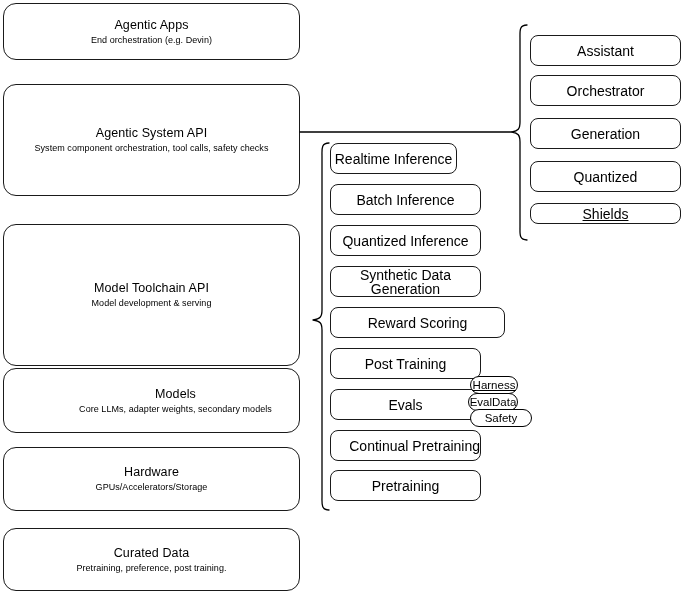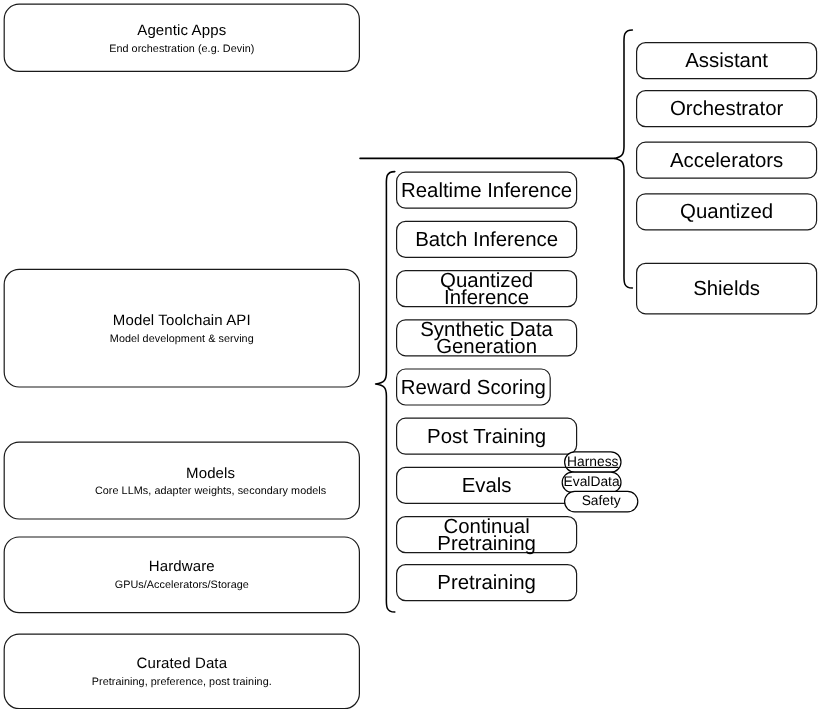--- a/index.html
+++ b/index.html
@@ -46,21 +46,21 @@
     font-size: 9px;
     line-height: 13px;
     margin-top: 1px;
     letter-spacing: .05px;
   }
 
   
   .chip {
     border-radius: 8px;
     border-width: 1.3px;
-    font-size: 17px;
+    font-size: 14px;
     line-height: 14px;
   }
 
   
   .pill {
     position: absolute;
     box-sizing: border-box;
     background: #ffffff;
     border: 1.4px solid #000000;
     border-radius: 999px;
@@ -93,22 +93,26 @@
 </head>
 <body>
 
 <div id="canvas">
 
   <div class="node layer" style="left:3px; top:3px; width:297px; height:57px;">
     <div class="title">Agentic Apps</div>
     <div class="subtitle">End orchestration (e.g. Devin)</div>
   </div>
 
-
-  <div class="node layer" style="left:3px; top:224px; width:297px; height:99px;">
+  <div class="node layer" style="left:3px; top:84px; width:297px; height:112px;">
+    <div class="title">Agentic System API</div>
+    <div class="subtitle">System component orchestration, tool calls, safety checks</div>
+  </div>
+
+  <div class="node layer" style="left:3px; top:224px; width:297px; height:142px;">
     <div class="title">Model Toolchain API</div>
     <div class="subtitle">Model development &amp; serving</div>
   </div>
 
   <div class="node layer" style="left:3px; top:368px; width:297px; height:65px;padding-left:48px;">
     <div class="title">Models</div>
     <div class="subtitle">Core LLMs, adapter weights, secondary models</div>
   </div>
 
   <div class="node layer" style="left:3px; top:447px; width:297px; height:64px;">
@@ -135,42 +139,42 @@
 
     <path d="M 329 143
              C 321 143, 322 149, 322 156
              L 322 310
              C 322 317, 320 319, 313 320
              C 320 321, 322 323, 322 330
              L 322 497
              C 322 504, 321 510, 329 510"></path>
   </svg>
 
-  <div class="node chip" style="left:330px; top:143px; width:151px; height:31px;">
+  <div class="node chip" style="left:330px; top:143px; width:127px; height:31px;">
     <span>Realtime Inference</span>
   </div>
   <div class="node chip" style="left:330px; top:225px; width:151px; height:31px;">
     <span>Quantized Inference</span>
   </div>
   <div class="node chip" style="left:330px; top:184px; width:151px; height:31px;">
     <span>Batch Inference</span>
   </div>
   <div class="node chip" style="left:330px; top:266px; width:151px; height:31px;">
     <span>Synthetic Data Generation</span>
   </div>
-  <div class="node chip" style="left:330px; top:307px; width:129px; height:31px;">
+  <div class="node chip" style="left:330px; top:307px; width:175px; height:31px;">
     <span>Reward Scoring</span>
   </div>
   <div class="node chip" style="left:330px; top:348px; width:151px; height:31px;text-align:right;">
     <span>Post Training</span>
   </div>
   <div class="node chip" style="left:330px; top:389px; width:151px; height:31px;">
     <span>Evals</span>
   </div>
-  <div class="node chip" style="left:330px; top:430px; width:151px; height:31px;">
+  <div class="node chip" style="left:330px; top:430px; width:151px; height:31px;align-items:flex-end;">
     <span>Continual Pretraining</span>
   </div>
   <div class="node chip" style="left:330px; top:470px; width:151px; height:31px;">
     <span>Pretraining</span>
   </div>
 
   <div class="pill" style="left:470px; top:376px; width:48px; height:18px;text-decoration:underline;">
     <span>Harness</span>
   </div>
   <div class="pill" style="left:468px; top:393px; width:50px; height:18px;">
@@ -180,22 +184,22 @@
     <span>Safety</span>
   </div>
 
   <div class="node chip" style="left:530px; top:35px; width:151px; height:31px;">
     <span>Assistant</span>
   </div>
   <div class="node chip" style="left:530px; top:75px; width:151px; height:31px;">
     <span>Orchestrator</span>
   </div>
   <div class="node chip" style="left:530px; top:118px; width:151px; height:31px;">
-    <span>Accelerators</span>
+    <span>Generation</span>
   </div>
   <div class="node chip" style="left:530px; top:161px; width:151px; height:31px;">
     <span>Quantized</span>
   </div>
-  <div class="node chip" style="left:530px; top:219px; width:151px; height:43px;">
+  <div class="node chip" style="left:530px; top:203px; width:151px; height:21px;text-decoration:underline;">
     <span>Shields</span>
   </div>
 
 </div>
 
 </body></html>

